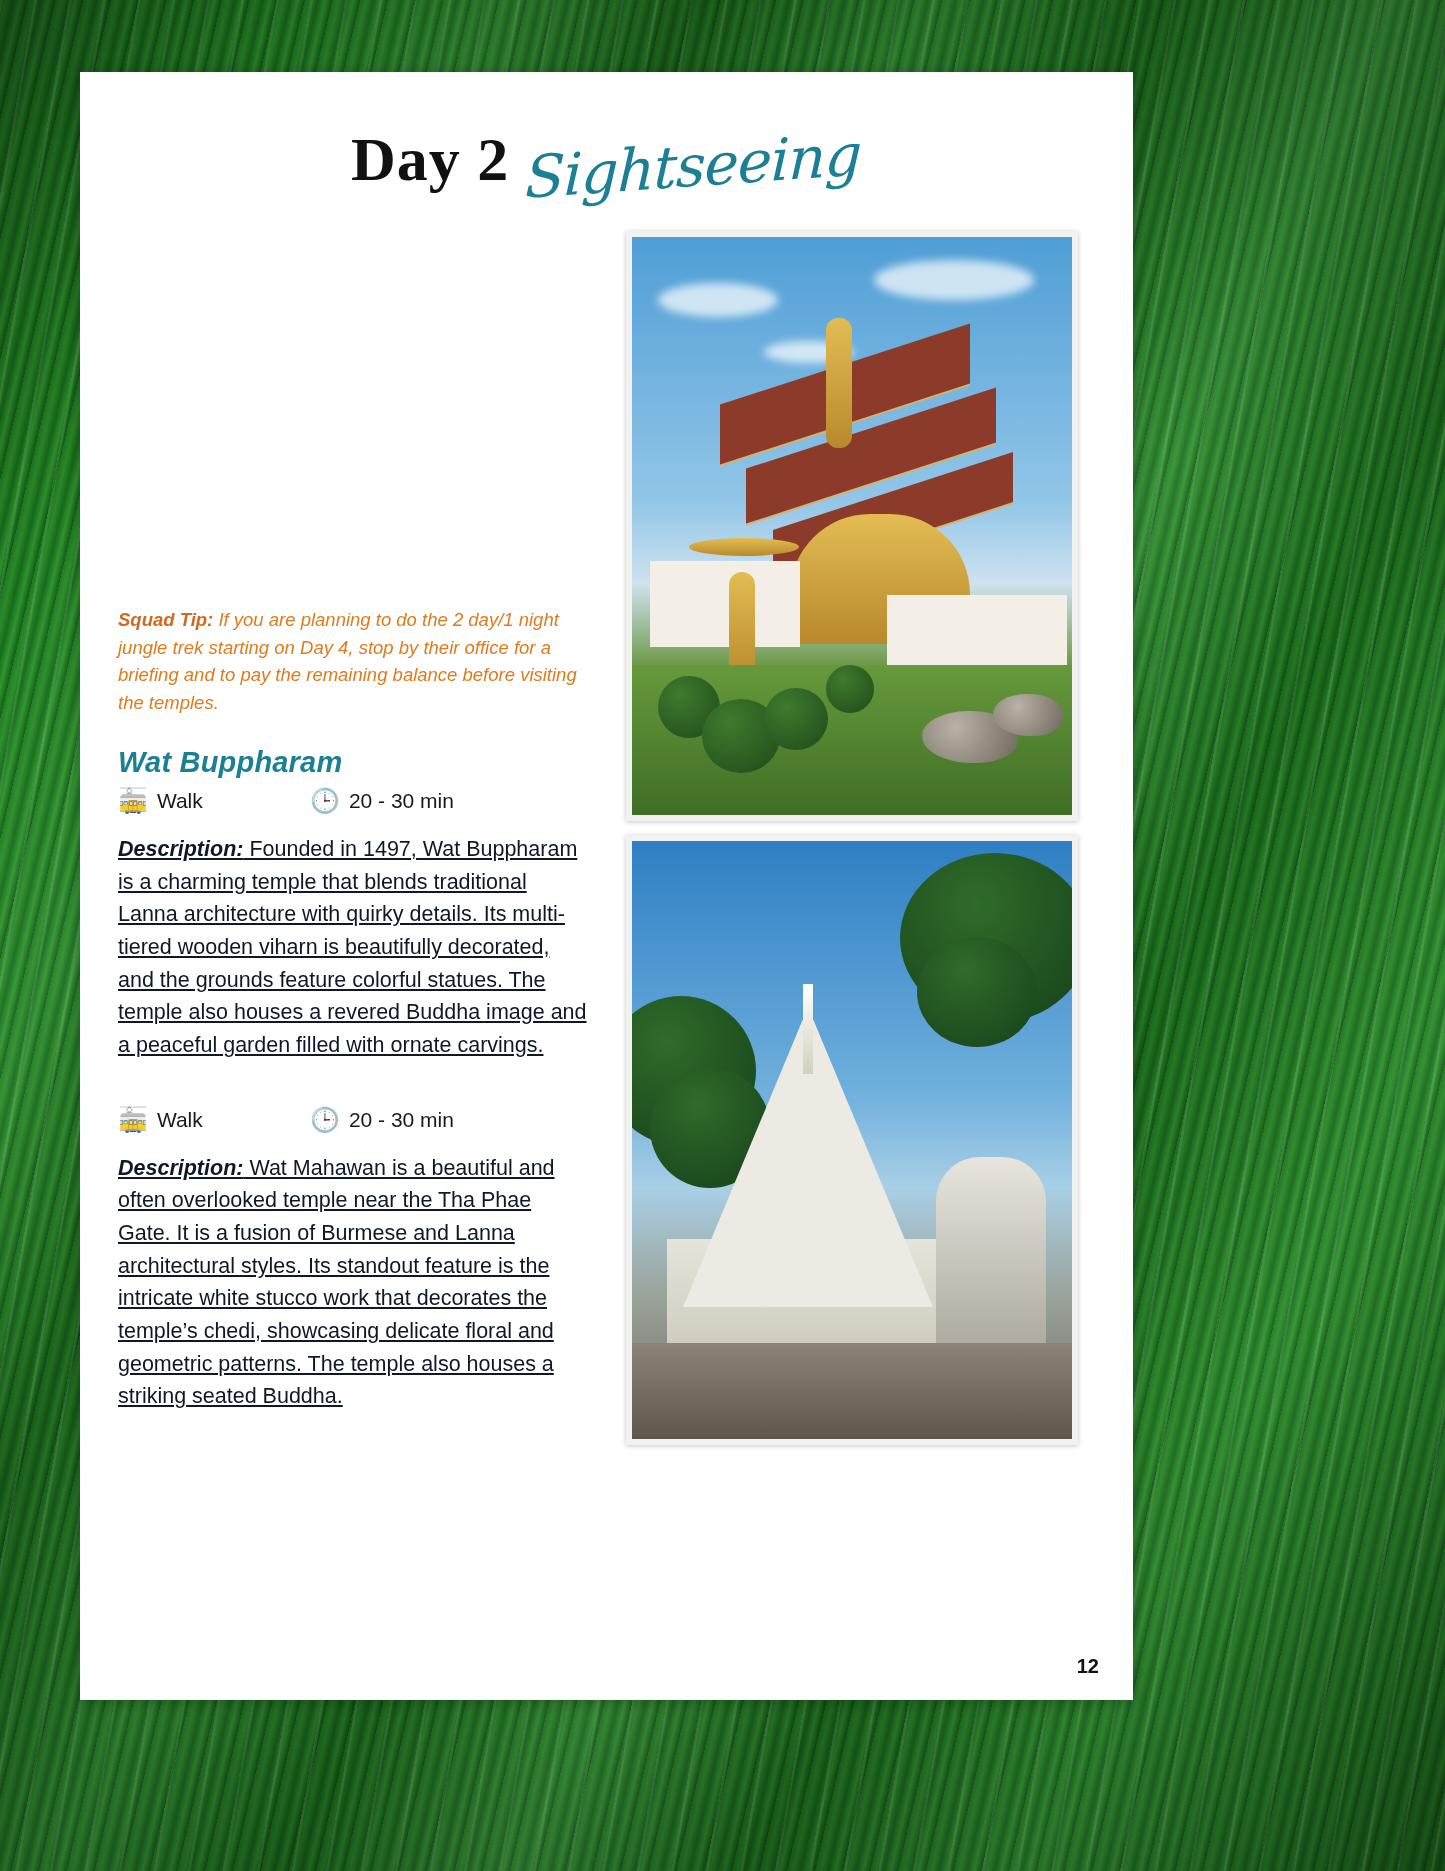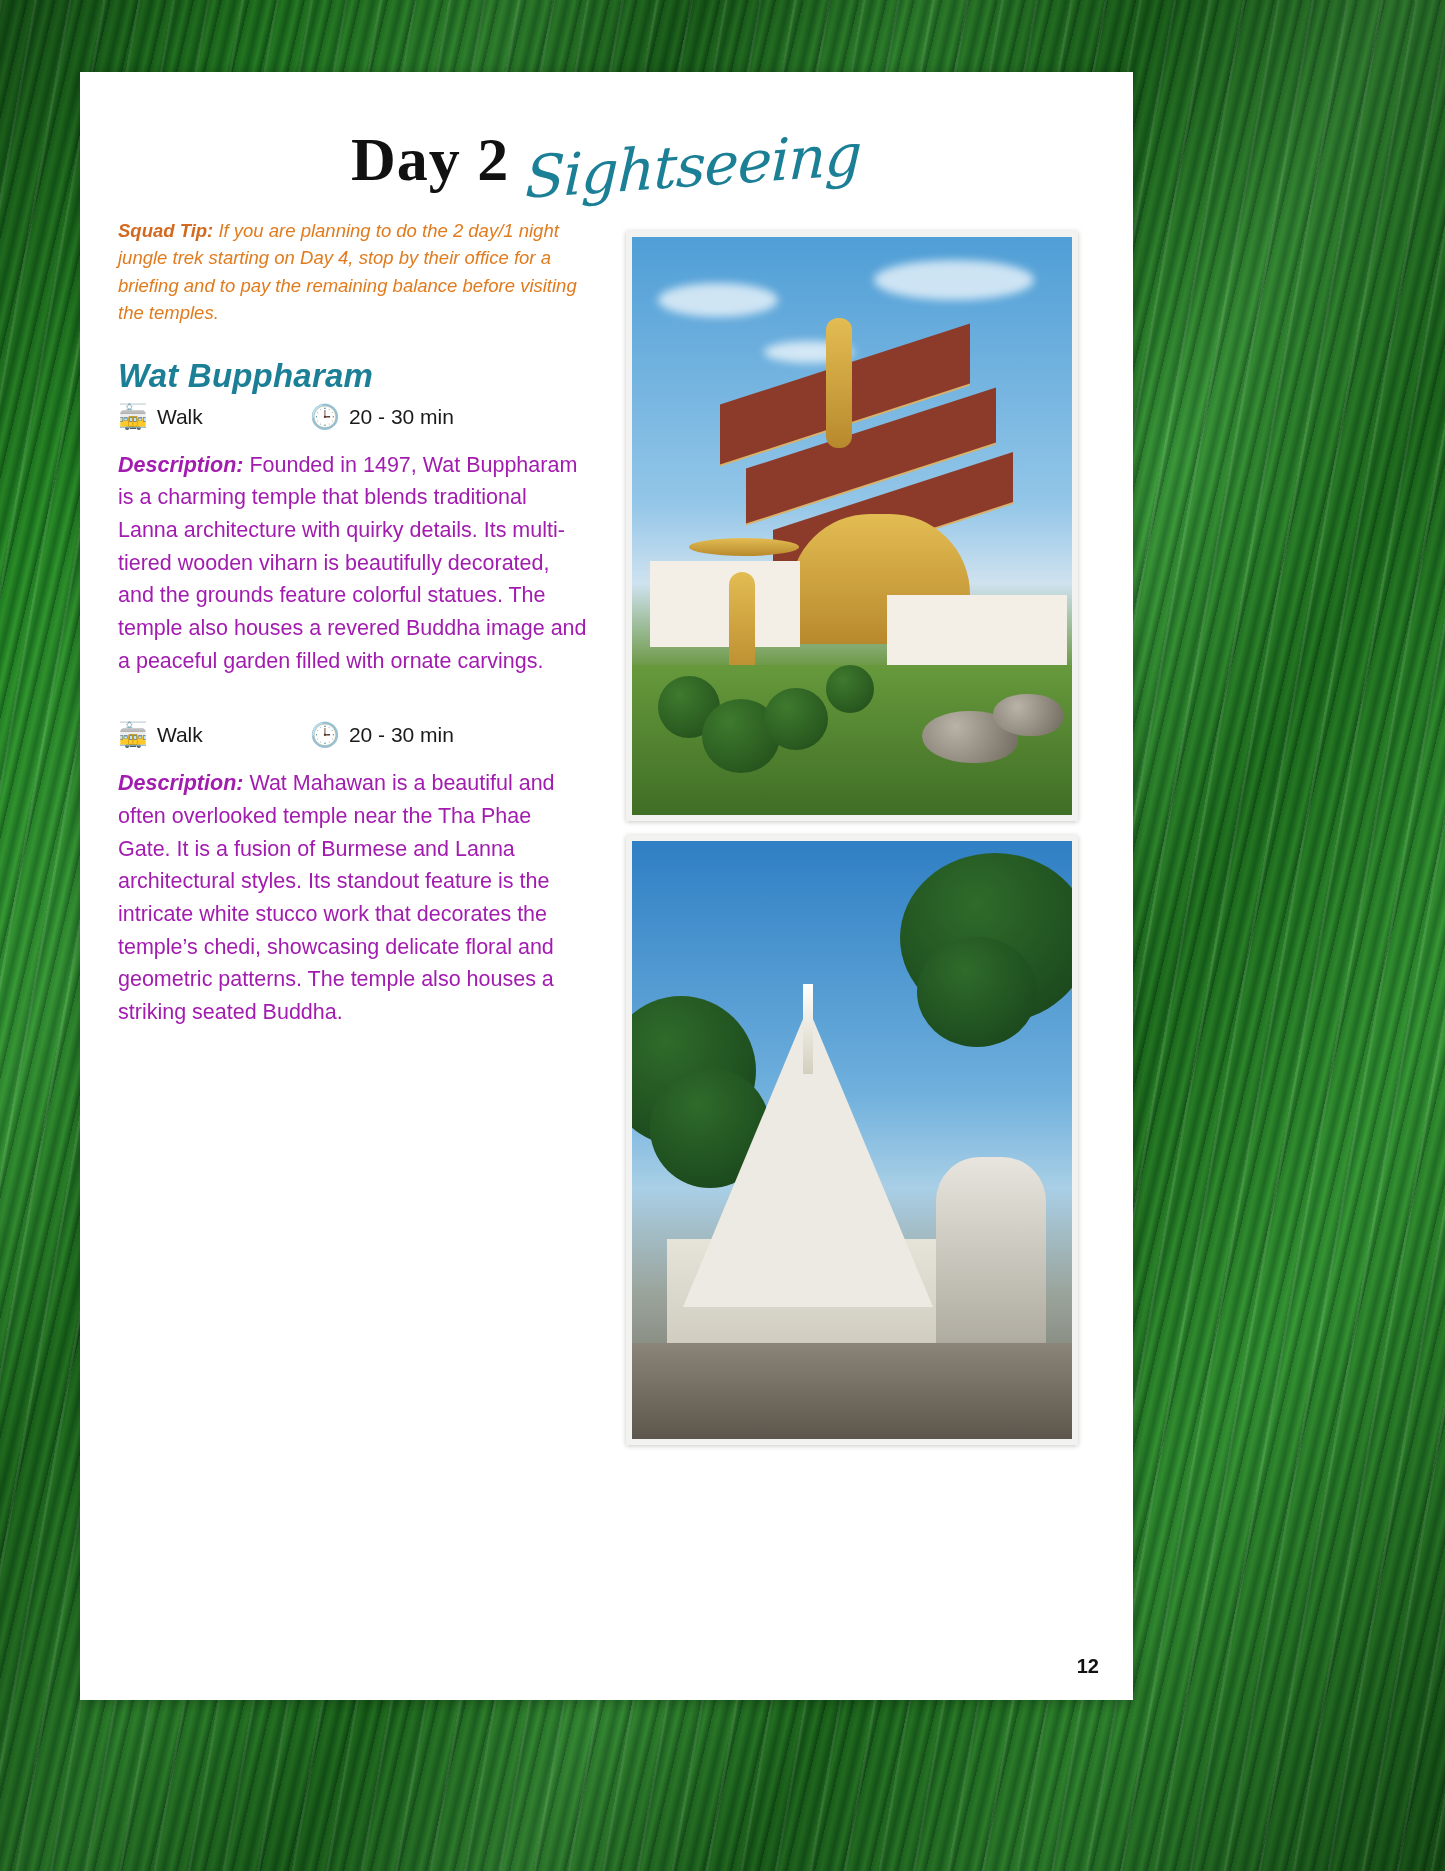--- a/index.html
+++ b/index.html
@@ -90,20 +90,21 @@
     letter-spacing: -1px;
     position: relative;
     top: 6px;
   }
 
   
   .body-cols {
     display: flex;
     padding: 22px 34px 0 38px;
     gap: 38px;
+    align-items: flex-end;
   }
   .col-left {
     width: 470px;
     flex: 0 0 470px;
   }
   .col-right {
     flex: 1 1 auto;
     padding-top: 14px;
   }
 
@@ -116,21 +117,21 @@
     margin: 0 0 30px 0;
   }
   .squad-tip b {
     color: #d2691e;
     font-weight: 700;
   }
 
   .temple-name {
     font-family: "Liberation Sans", sans-serif;
     font-style: italic;
-    font-size: 33px;
+    font-size: 29px;
     color: #1b7f96;
     margin: 0 0 10px 0;
     letter-spacing: 0.2px;
   }
 
   .meta-row {
     display: flex;
     align-items: center;
     gap: 18px;
     margin-bottom: 20px;
@@ -148,22 +149,23 @@
     display: inline-block;
     line-height: 1;
     flex: 0 0 auto;
   }
   .tram-icon { color: #1b7f96; font-size: 24px; }
   .clock-icon { color: #c8202a; font-size: 24px; }
 
   .desc {
     font-size: 21.5px;
     line-height: 1.52;
-    color: #a21caf;
+    color: #0f172a;
     margin: 15px 0 46px 0;
+    text-decoration: underline;
   }
   .desc b {
     font-weight: 700;
     font-style: italic;
   }
 
   
   .photo {
     width: 440px;
     background: #f2f2f0;

